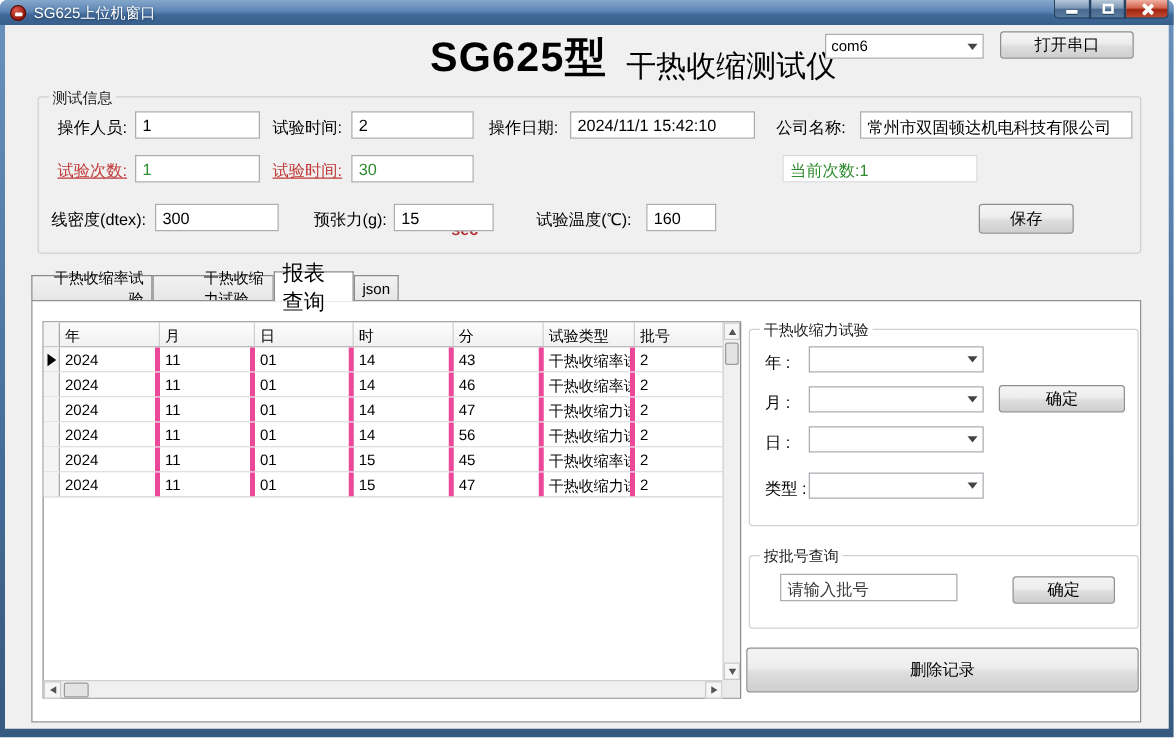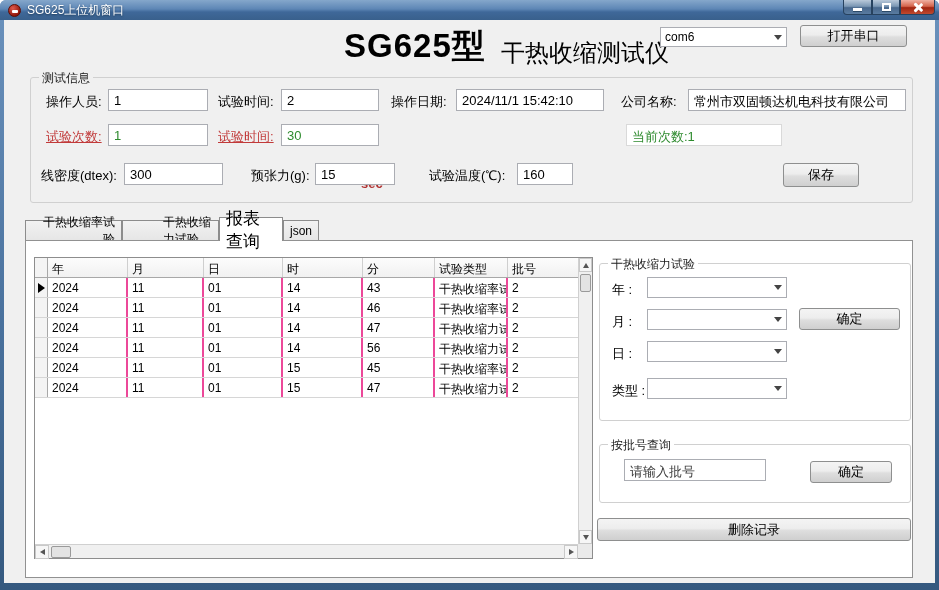--- a/index.html
+++ b/index.html
@@ -68,21 +68,21 @@
          font-size:12px; padding:0 6px; z-index:1; }
   .tab.active { top:197px; height:24px; background:#fff; z-index:3; font-size:17px; }
   .tabpanel { position:absolute; left:21px; top:220px; width:888px; height:338px; background:#fff;
               border:1px solid #919191; z-index:2; }
 
   
   .grid { position:absolute; left:8px; top:16px; width:559px; height:302px; border:1px solid #8d8d8d; background:#fff; }
   .g-head { position:absolute; left:0; top:0; right:14px; height:20px; display:flex;
             background:linear-gradient(180deg,#fcfcfc,#f1f1f1); border-bottom:1px solid #a8a8a8; }
   .g-row  { position:absolute; left:0; right:14px; height:20px; display:flex; background:#fff; }
-  .hc,.c { font-size:12px; padding:3px 0 0 4px; white-space:nowrap; overflow:hidden; border-right:2px solid #ec4899; }
+  .hc,.c { font-size:12px; padding:3px 0 0 4px; white-space:nowrap; overflow:hidden; border-right:4px solid #ec4899; }
   .hc { border-right:1px solid #cfcfcf; }
   .rowhdr { width:13px; background:#f4f4f4; border-right:1px solid #a8a8a8; position:relative; }
   .g-row { border-bottom:1px solid #d6d6d6; }
   .w-year{width:80px}.w-month{width:76px}.w-day{width:79px}.w-hour{width:80px}.w-min{width:72px}.w-type{width:73px}.w-batch{flex:1;border-right:none}
   .sel-arrow { position:absolute; left:3px; top:5px; width:0; height:0;
                border-top:5px solid transparent; border-bottom:5px solid transparent; border-left:7px solid #000; }
 
   .vscroll { position:absolute; right:0; top:0; bottom:14px; width:14px; background:#f0f0f0; border-left:1px solid #d0d0d0; }
   .hscroll { position:absolute; left:0; right:14px; bottom:0; height:14px; background:#f0f0f0; border-top:1px solid #d0d0d0; display:flex; align-items:center; }
   .sb-btn { width:14px; height:14px; background:#f6f6f6; border:1px solid #c9c9c9; display:flex; align-items:center; justify-content:center; }
@@ -298,16 +298,16 @@
             </div>
         </div>
       </div>
 
       <div class="gb on-white" style="left:573px; top:203px; width:312px; height:59px;">
         <span class="gb-label">按批号查询</span>
         <div class="tb" style="left:24px; top:14px; width:142px; color:#3a3a3a;">请输入批号</div>
         <div class="btn" style="left:210px; top:16px; width:82px; height:22px;">确定</div>
       </div>
 
-      <div class="btn" style="left:571px; top:277px; width:314px; height:23px;">删除记录</div>
+      <div class="btn" style="left:571px; top:277px; width:314px; height:36px;">删除记录</div>
     </div>
   </div>
 </div>
 
 </body></html>

